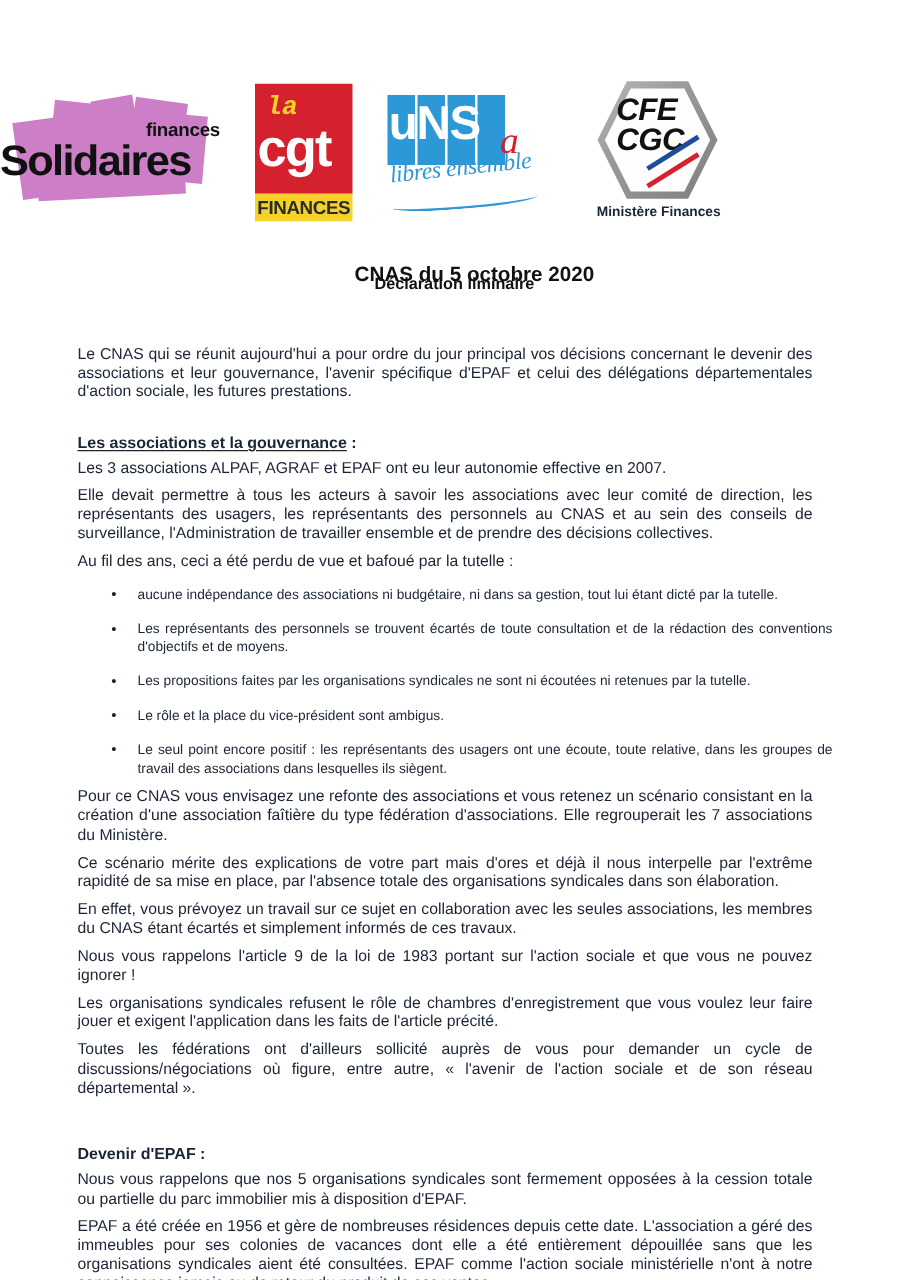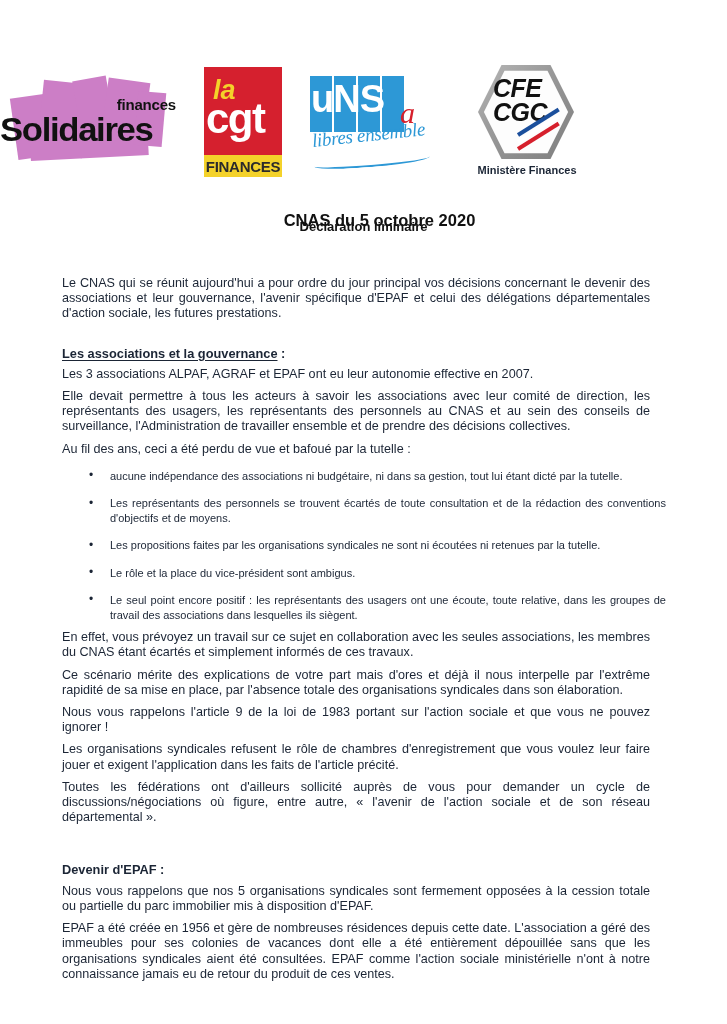--- a/index.html
+++ b/index.html
@@ -79,23 +79,23 @@
   }
   .cgt-red {
     position: absolute;
     left: 0; top: 0;
     width: 78px; height: 88px;
     background: #d5202e;
   }
   .cgt-la {
     position: absolute;
     left: 9px; top: 8px;
-    font-family: Liberation Sans, sans-serif;
+    font-family: Liberation Mono, monospace;
     font-style: italic;
-    font-size: 27px;
+    font-size: 21px;
     font-weight: 700;
     color: #f4d22a;
   }
   .cgt-word {
     position: absolute;
     left: 2px; top: 31px;
     font-size: 42px;
     font-weight: 900;
     color: #ffffff;
     letter-spacing: -1.5px;
@@ -376,22 +376,23 @@
     <p class="para">Au fil des ans, ceci a été perdu de vue et bafoué par la tutelle :</p>
 
     <ul class="bullets">
       <li>aucune indépendance des associations ni budgétaire, ni dans sa gestion, tout lui étant dicté par la tutelle.</li>
       <li>Les représentants des personnels se trouvent écartés de toute consultation et de la rédaction des conventions d'objectifs et de moyens.</li>
       <li>Les propositions faites par les organisations syndicales ne sont ni écoutées ni retenues par la tutelle.</li>
       <li>Le rôle et la place du vice-président sont ambigus.</li>
       <li>Le seul point encore positif : les représentants des usagers ont une écoute, toute relative, dans les groupes de travail des associations dans lesquelles ils siègent.</li>
     </ul>
 
+    <p class="para">Pour ce CNAS vous envisagez une refonte des associations et vous retenez un scénario consistant en la création d'une association faîtière du type fédération d'associations. Elle regrouperait les 7 associations du Ministère.</p>
+    <p class="para">Ce scénario mérite des explications de votre part mais d'ores et déjà il nous interpelle par l'extrême rapidité de sa mise en place, par l'absence totale des organisations syndicales dans son élaboration.</p>
     <p class="para">En effet, vous prévoyez un travail sur ce sujet en collaboration avec les seules associations, les membres du CNAS étant écartés et simplement informés de ces travaux.</p>
-    <p class="para">Ce scénario mérite des explications de votre part mais d'ores et déjà il nous interpelle par l'extrême rapidité de sa mise en place, par l'absence totale des organisations syndicales dans son élaboration.</p>
     <p class="para">Nous vous rappelons l'article 9 de la loi de 1983 portant sur l'action sociale et que vous ne pouvez ignorer !</p>
     <p class="para">Les organisations syndicales refusent le rôle de chambres d'enregistrement que vous voulez leur faire jouer et exigent l'application dans les faits de l'article précité.</p>
     <p class="para">Toutes les fédérations ont d'ailleurs sollicité auprès de vous pour demander un cycle de discussions/négociations où figure, entre autre, « l'avenir de l'action sociale et de son réseau départemental ».</p>
 
     <div class="spacer-xl"></div>
 
     <h2 class="section-head plain">Devenir d'EPAF :</h2>
 
     <p class="para">Nous vous rappelons que nos 5 organisations syndicales sont fermement opposées à la cession totale ou partielle du parc immobilier mis à disposition d'EPAF.</p>
     <p class="para">EPAF a été créée en 1956 et gère de nombreuses résidences depuis cette date.  L'association a géré des immeubles pour ses colonies de vacances dont elle a été entièrement dépouillée sans que les organisations syndicales aient été consultées. EPAF comme l'action sociale ministérielle n'ont à notre connaissance jamais eu de retour du produit de ces ventes.</p>

